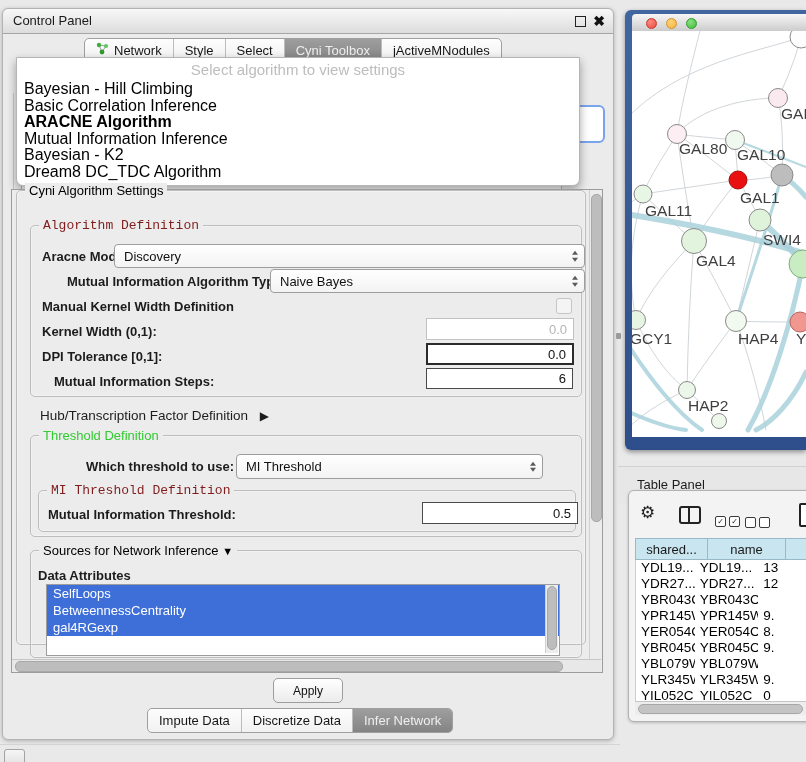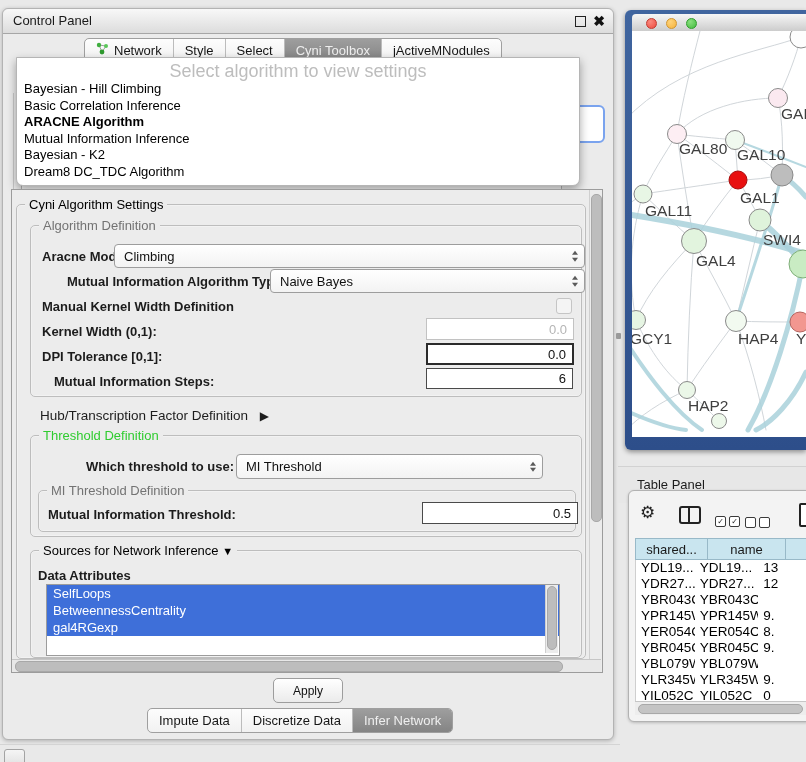--- a/index.html
+++ b/index.html
@@ -12,28 +12,28 @@
   .titlebar .t{position:absolute;left:10px;top:0;line-height:24px;font-size:13px;color:#1a1a1a;}
   .float-btn{position:absolute;width:9px;height:9px;border:1.6px solid #222;top:7px;}
   .close-btn{position:absolute;top:3px;font-size:14px;font-weight:bold;color:#111;line-height:18px;}
   
   .segbar{position:absolute;display:flex;background:linear-gradient(#fdfdfd,#f1f1f1);border:1px solid #9f9f9f;border-radius:5px;overflow:hidden;}
   .seg{display:flex;align-items:center;justify-content:center;font-size:13px;color:#161616;border-right:1px solid #bcbcbc;padding:0 11px;white-space:nowrap;}
   .seg:last-child{border-right:none;}
   .seg.sel{background:linear-gradient(#9e9e9e,#848484);color:#efefef;}
   
   .popup{position:absolute;background:#fff;border:1px solid #b5b5b5;border-radius:0 0 7px 7px;box-shadow:0 4px 10px rgba(0,0,0,.35);}
-  .popup .ph{position:absolute;left:0;right:0;top:3px;text-align:center;color:#bdbdbd;font-size:18px;}
+  .popup .ph{position:absolute;left:0;right:0;top:3px;text-align:center;color:#bdbdbd;font-size:15px;}
   .popup .items{position:absolute;left:0;right:0;top:23px;}
-  .popup .item{height:16.5px;line-height:16.5px;padding-left:7px;font-size:13px;color:#000;}
+  .popup .item{height:16.5px;line-height:16.5px;padding-left:7px;font-size:16px;color:#000;}
   .popup .item.bold{font-weight:bold;}
   
   .group{position:absolute;border:1px solid #bdbdbd;border-radius:5px;box-shadow:inset 0 0 0 .5px rgba(255,255,255,.6);}
   .glabel{position:absolute;top:-8px;left:8px;background:#ececec;padding:0 4px;font-size:13px;line-height:15px;white-space:nowrap;}
-  .blue{color:#737373;}
+  .blue{color:#7f1d1d;font-family:Liberation Mono, monospace;}
   .green{color:#30cc30;}
   .grayt{color:#9a9a9a;}
   .lbl{position:absolute;font-size:13px;font-weight:bold;color:#1c1c1c;white-space:nowrap;}
   .lbl.reg{font-weight:normal;}
   
   .combo{position:absolute;background:linear-gradient(#ffffff,#f3f3f3);border:1px solid #9d9d9d;border-radius:4px;font-size:13px;color:#111;display:flex;align-items:center;padding-left:9px;}
   .arrows{position:absolute;right:6px;top:50%;transform:translateY(-50%);display:flex;flex-direction:column;align-items:center;}
   .arr-up{width:0;height:0;border-left:3.5px solid transparent;border-right:3.5px solid transparent;border-bottom:4.5px solid #5a5a5a;margin-bottom:2.5px;}
   .arr-dn{width:0;height:0;border-left:3.5px solid transparent;border-right:3.5px solid transparent;border-top:4.5px solid #5a5a5a;}
   
@@ -114,30 +114,30 @@
           <div class="item">Basic Correlation Inference</div>
           <div class="item bold">ARACNE Algorithm</div>
           <div class="item">Mutual Information Inference</div>
           <div class="item">Bayesian - K2</div>
           <div class="item">Dream8 DC_TDC Algorithm</div>
         </div>
     </div>
 
     <div class="abs" style="left:8px;top:180px;width:590px;height:482px;border:1px solid #9c9c9c;background:#ececec;">
 
-      <div class="group" style="left:4px;top:14px;width:568px;height:453px;">
+      <div class="group" style="left:4px;top:0;width:568px;height:453px;">
         <div class="glabel">Cyni Algorithm Settings</div>
       </div>
 
       <div class="group" style="left:18px;top:35px;width:550px;height:170px;">
         <div class="glabel blue">Algorithm Definition</div>
       </div>
       <div class="lbl" style="left:30px;top:59px;">Aracne Mode:</div>
       <div class="combo" style="left:102px;top:54px;width:460px;height:22px;">
-        <span>Climbing</span>
+        <span>Discovery</span>
         <span class="arrows">
             <span class="arr-up"></span>
             <span class="arr-dn"></span>
           </span>
       </div>
       <div class="lbl" style="left:15px;top:84px;margin-left:40px;">Mutual Information Algorithm Type:</div>
       <div class="combo" style="left:258px;top:79px;width:304px;height:22px;">
         <span>Naive Bayes</span>
         <span class="arrows">
             <span class="arr-up"></span>

